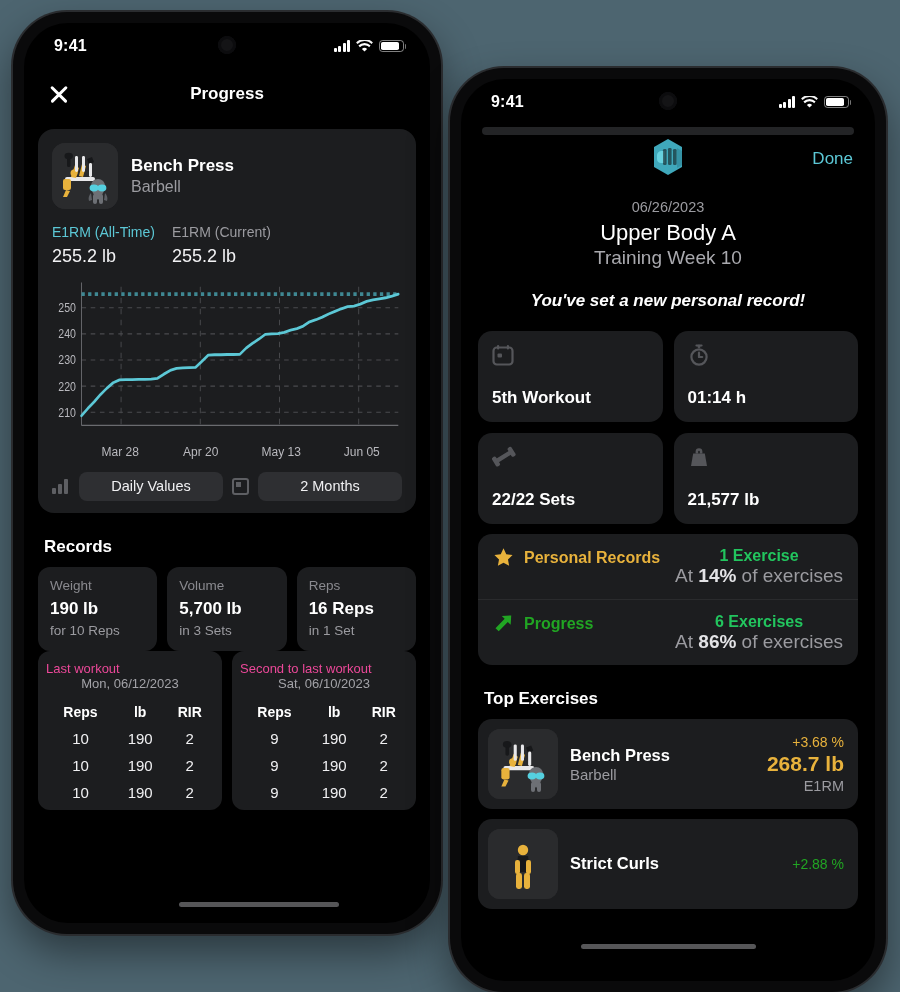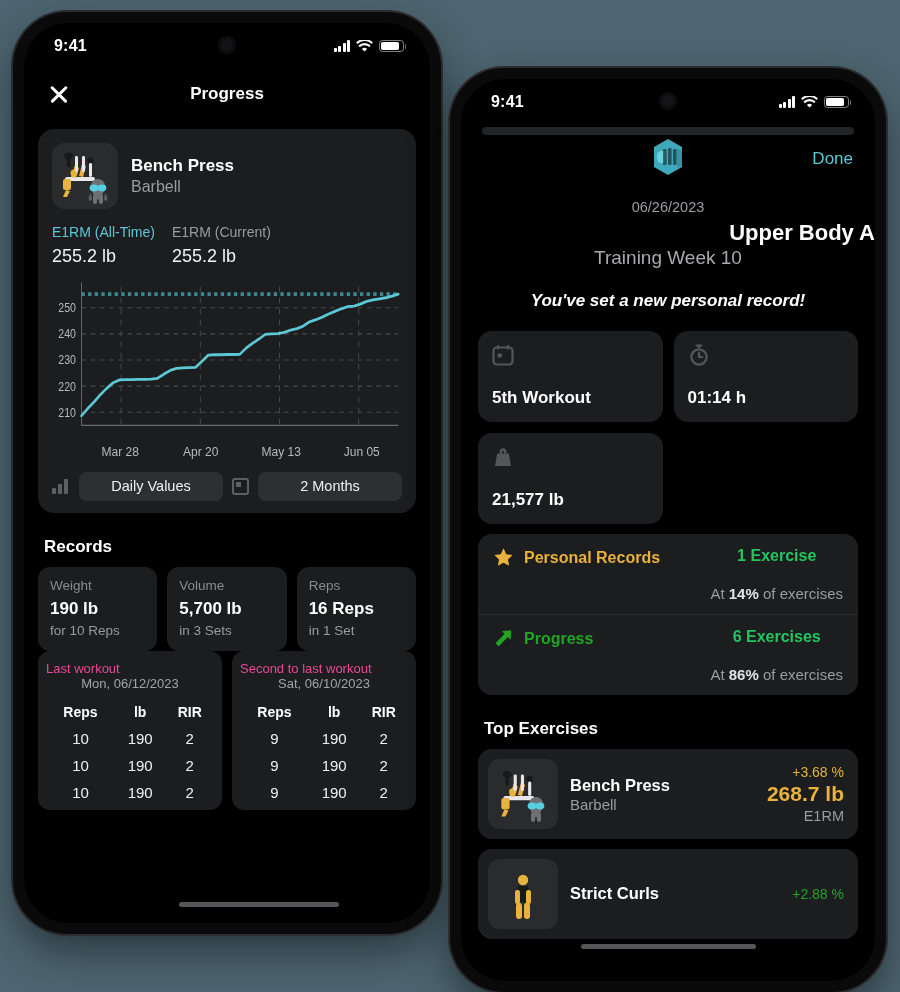--- a/index.html
+++ b/index.html
@@ -145,37 +145,37 @@
   
   .grabber {
     width: 90%; height: 8px; margin: 2px auto 0; border-radius: 6px;
     background:#232426;
   }
   .nav-r { height: 48px; display:flex; align-items:center; padding: 0 22px; position:relative; }
   .logo { position:absolute; left:50%; transform:translateX(-50%); }
   .done { margin-left:auto; color:#5cc8d6; font-size:17px; cursor:pointer; }
 
   .wk-date { text-align:center; color:#9b9ba0; font-size:14.5px; margin-top: 16px; }
-  .wk-name { text-align:right; color:#fff; font-size:22px; font-weight:700; margin-top: 5px; }
+  .wk-name { text-align:center; color:#fff; font-size:22px; font-weight:400; margin-top: 5px; }
   .wk-week { text-align:center; color:#a9a9ae; font-size:19px; margin-top: 1px; }
   .pr-line { text-align:center; color:#fff; font-size:17px; font-weight:700;
              font-style:italic; margin-top: 22px; }
 
   .stat-grid { display:grid; grid-template-columns:1fr 1fr; gap:11px; padding: 0 17px; margin-top: 20px; }
   .stat-card { background:#1c1d1f; border-radius:14px; padding: 13px 14px 14px; min-height: 86px; }
   .stat-val { font-size:17px; font-weight:700; color:#fff; margin-top: 18px; }
 
   .ach-card { margin: 10px 17px 0; background:#1c1d1f; border-radius:14px; overflow:hidden; }
   .ach-item { display:flex; align-items:flex-start; padding: 13px 15px 12px; gap: 10px; }
   .ach-item + .ach-item { border-top: 1px solid #2a2b2d; }
   .ach-left { display:flex; align-items:center; gap:10px; }
   .ach-name { font-size:16px; font-weight:700; }
   .ach-right { margin-left:auto; text-align:right; }
   .ach-count { font-size:16px; font-weight:700; color:#22c55e;text-align:center; }
-  .ach-pct { font-size:15px; color:#9b9ba0; margin-top: 20px; }
+  .ach-pct { font-size:19px; color:#9b9ba0; margin-top: 0; }
   .ach-pct b { color:#e3e3e6; }
 
   .top-card { margin: 10px 17px 0; background:#1c1d1f; border-radius:14px;
               display:flex; align-items:center; gap:12px; padding: 10px 14px 10px 10px; }
   .top-thumb { width:70px;height:70px;border-radius:12px;background:#2a2b2d;flex:none;position:relative; }
   .top-name { font-size:16.5px; font-weight:700; color:#fff; }
   .top-sub { font-size:15px; color:#9b9ba0; margin-top:1px; }
   .top-right { margin-left:auto; text-align:right; }
   .top-pct { font-size:14px; }
   .top-val { font-size:21px; font-weight:700; margin-top:2px; }
@@ -454,20 +454,30 @@
             <svg width="22" height="22" viewBox="0 0 22 22">
               <circle cx="11" cy="13" r="7.6" fill="none" stroke="#55565a" stroke-width="2.2"></circle>
               <rect x="9.6" y="0.8" width="2.8" height="3.2" rx="1" fill="#55565a"></rect>
               <rect x="7.4" y="0.4" width="7.2" height="2" rx="1" fill="#55565a"></rect>
               <path d="M11 13V8.7" stroke="#55565a" stroke-width="2.2" stroke-linecap="round"></path>
               <path d="M11 13h3.2" stroke="#55565a" stroke-width="2.2" stroke-linecap="round"></path>
             </svg>
             <div class="stat-val">01:14 h</div>
           </div>
           <div class="stat-card">
+            <svg width="24" height="22" viewBox="0 0 24 22">
+              <g transform="rotate(-32 12 11)">
+                <rect x="2" y="8.4" width="20" height="4.4" rx="1.4" fill="#55565a"></rect>
+                <rect x="0.5" y="5.4" width="4.6" height="10.4" rx="1.8" fill="#55565a"></rect>
+                <rect x="18.9" y="5.4" width="4.6" height="10.4" rx="1.8" fill="#55565a"></rect>
+              </g>
+            </svg>
+            <div class="stat-val">22/22 Sets</div>
+          </div>
+          <div class="stat-card">
             <svg width="22" height="22" viewBox="0 0 22 22">
               <path d="M5.2 7.5h11.6l2.2 12.5H3z" fill="#55565a"></path>
               <path d="M11 2.2a3.4 3.4 0 0 1 3.4 3.4v2h-2.6v-2a.8.8 0 0 0-1.6 0v2H7.6v-2A3.4 3.4 0 0 1 11 2.2z" fill="#55565a"></path>
             </svg>
             <div class="stat-val">21,577 lb</div>
           </div>
         </div>
 
         <div class="ach-card">
           <div class="ach-item">

